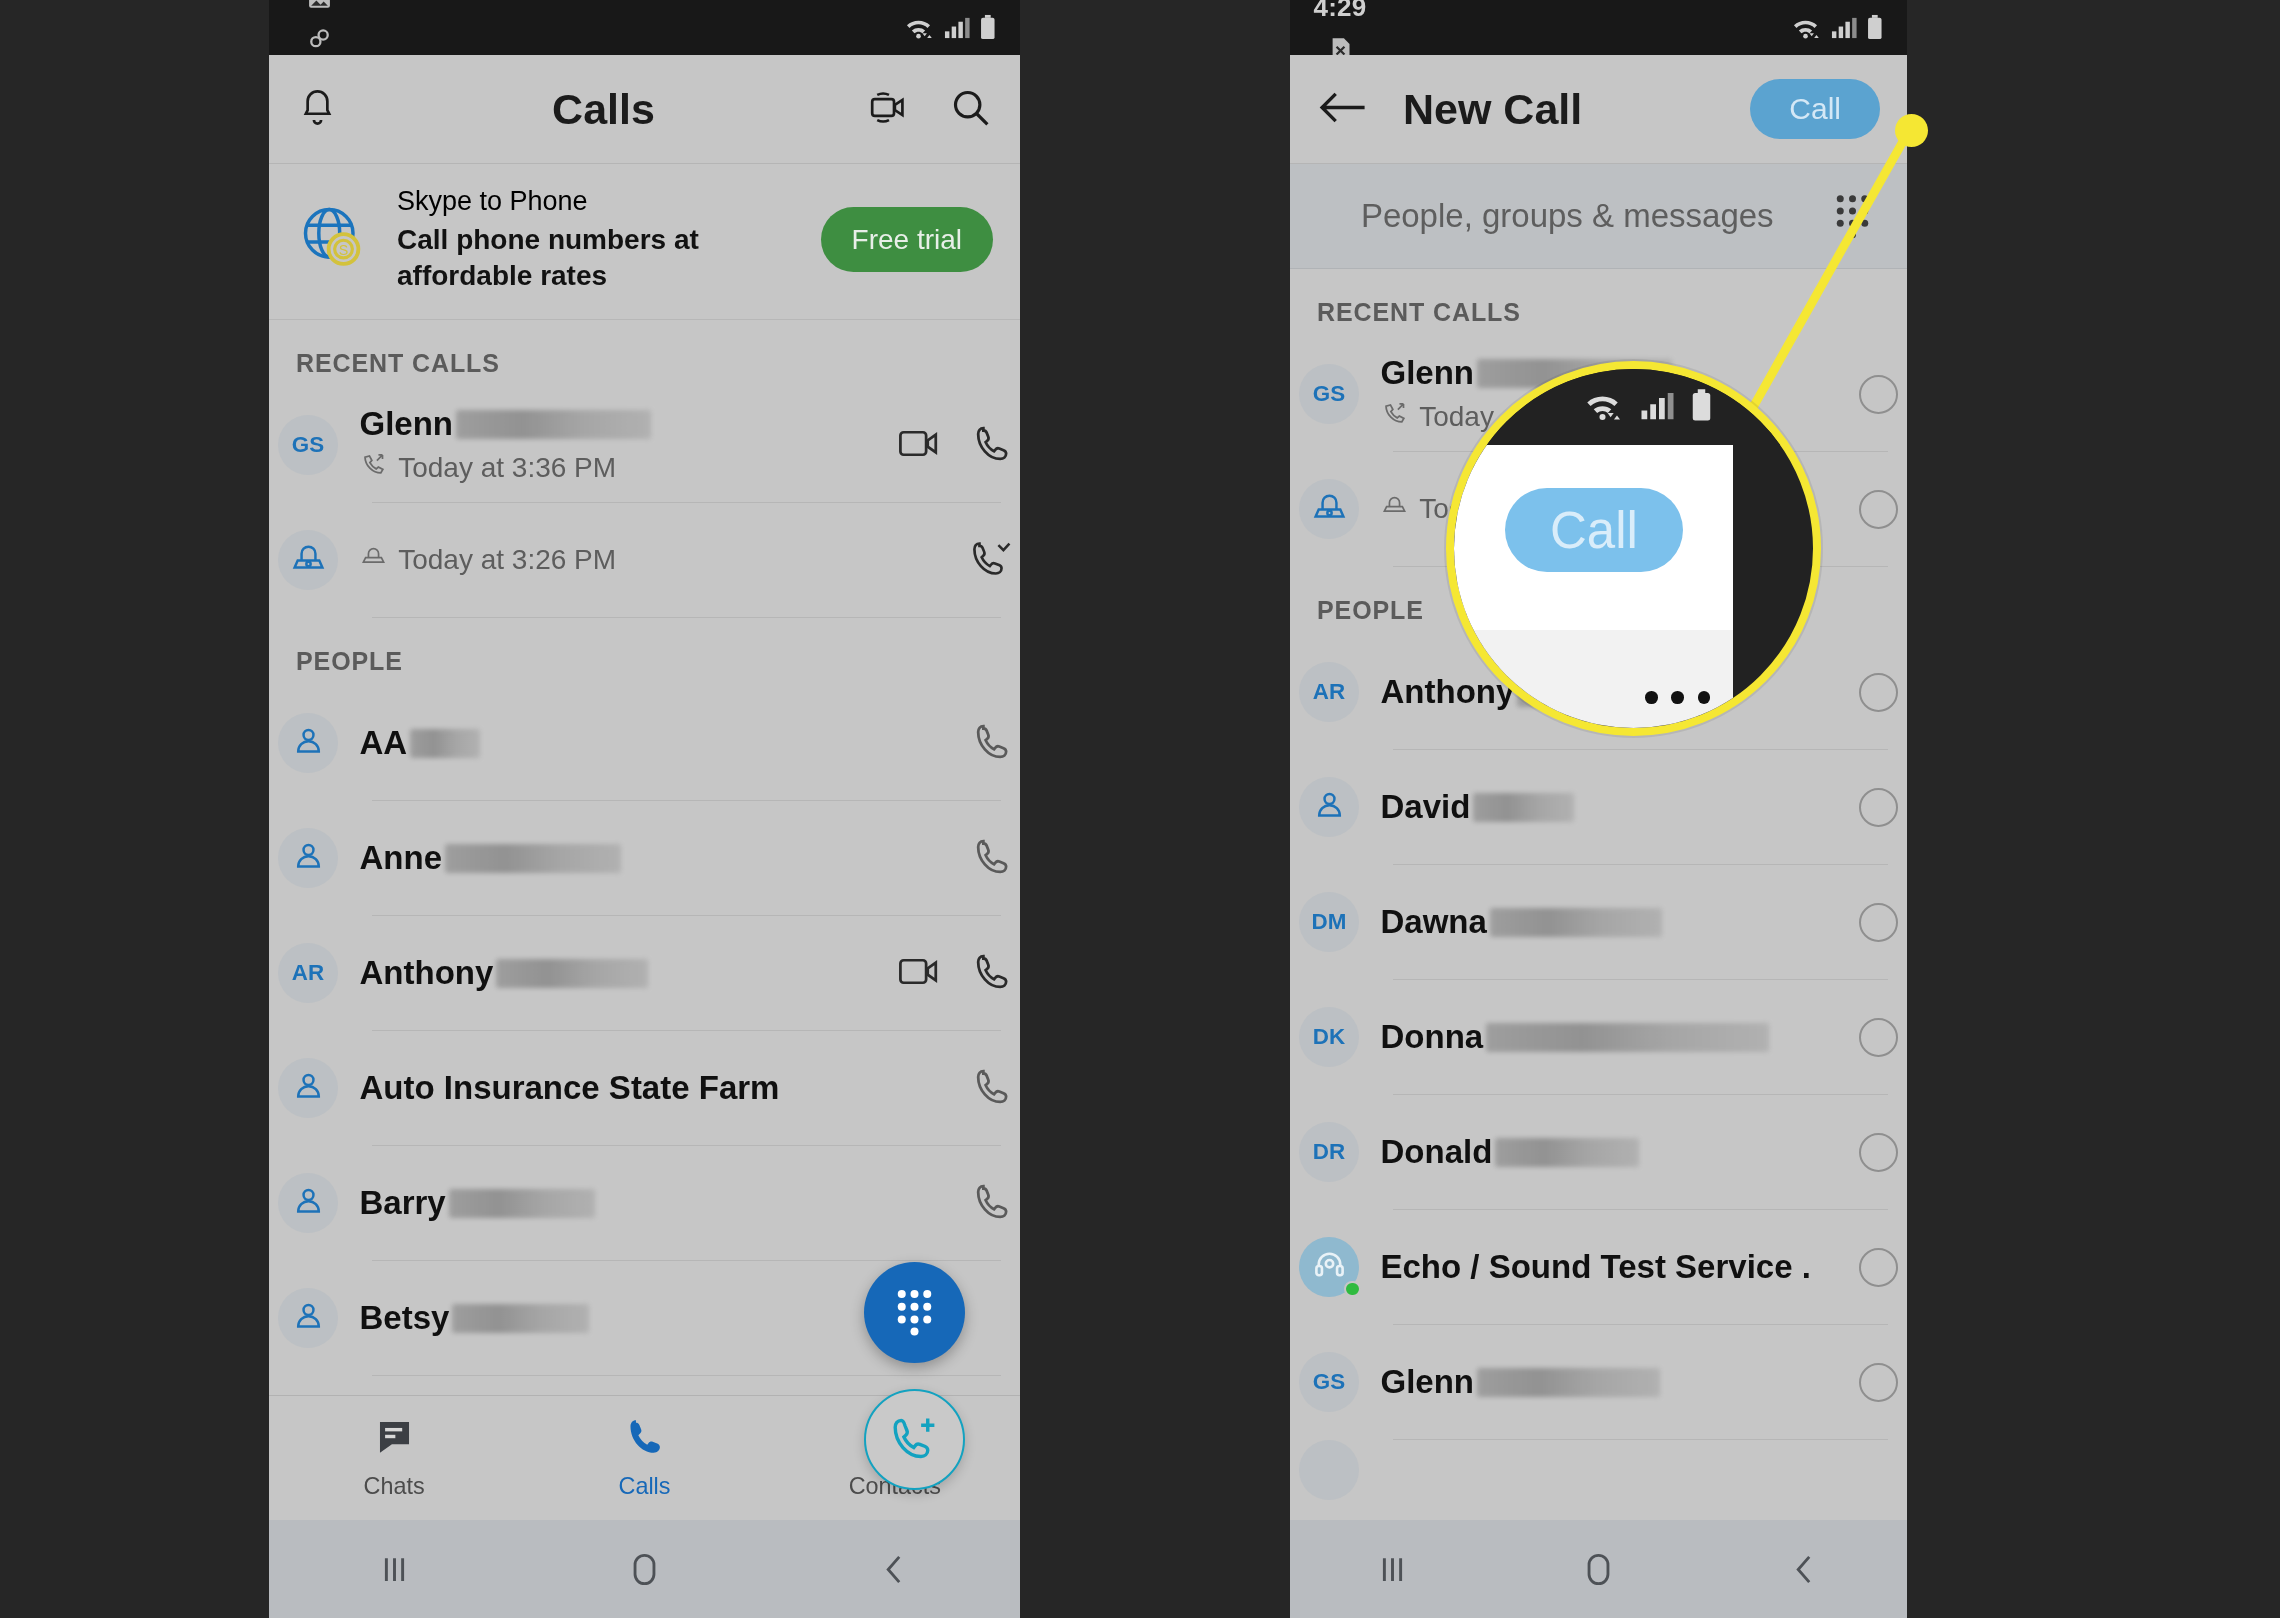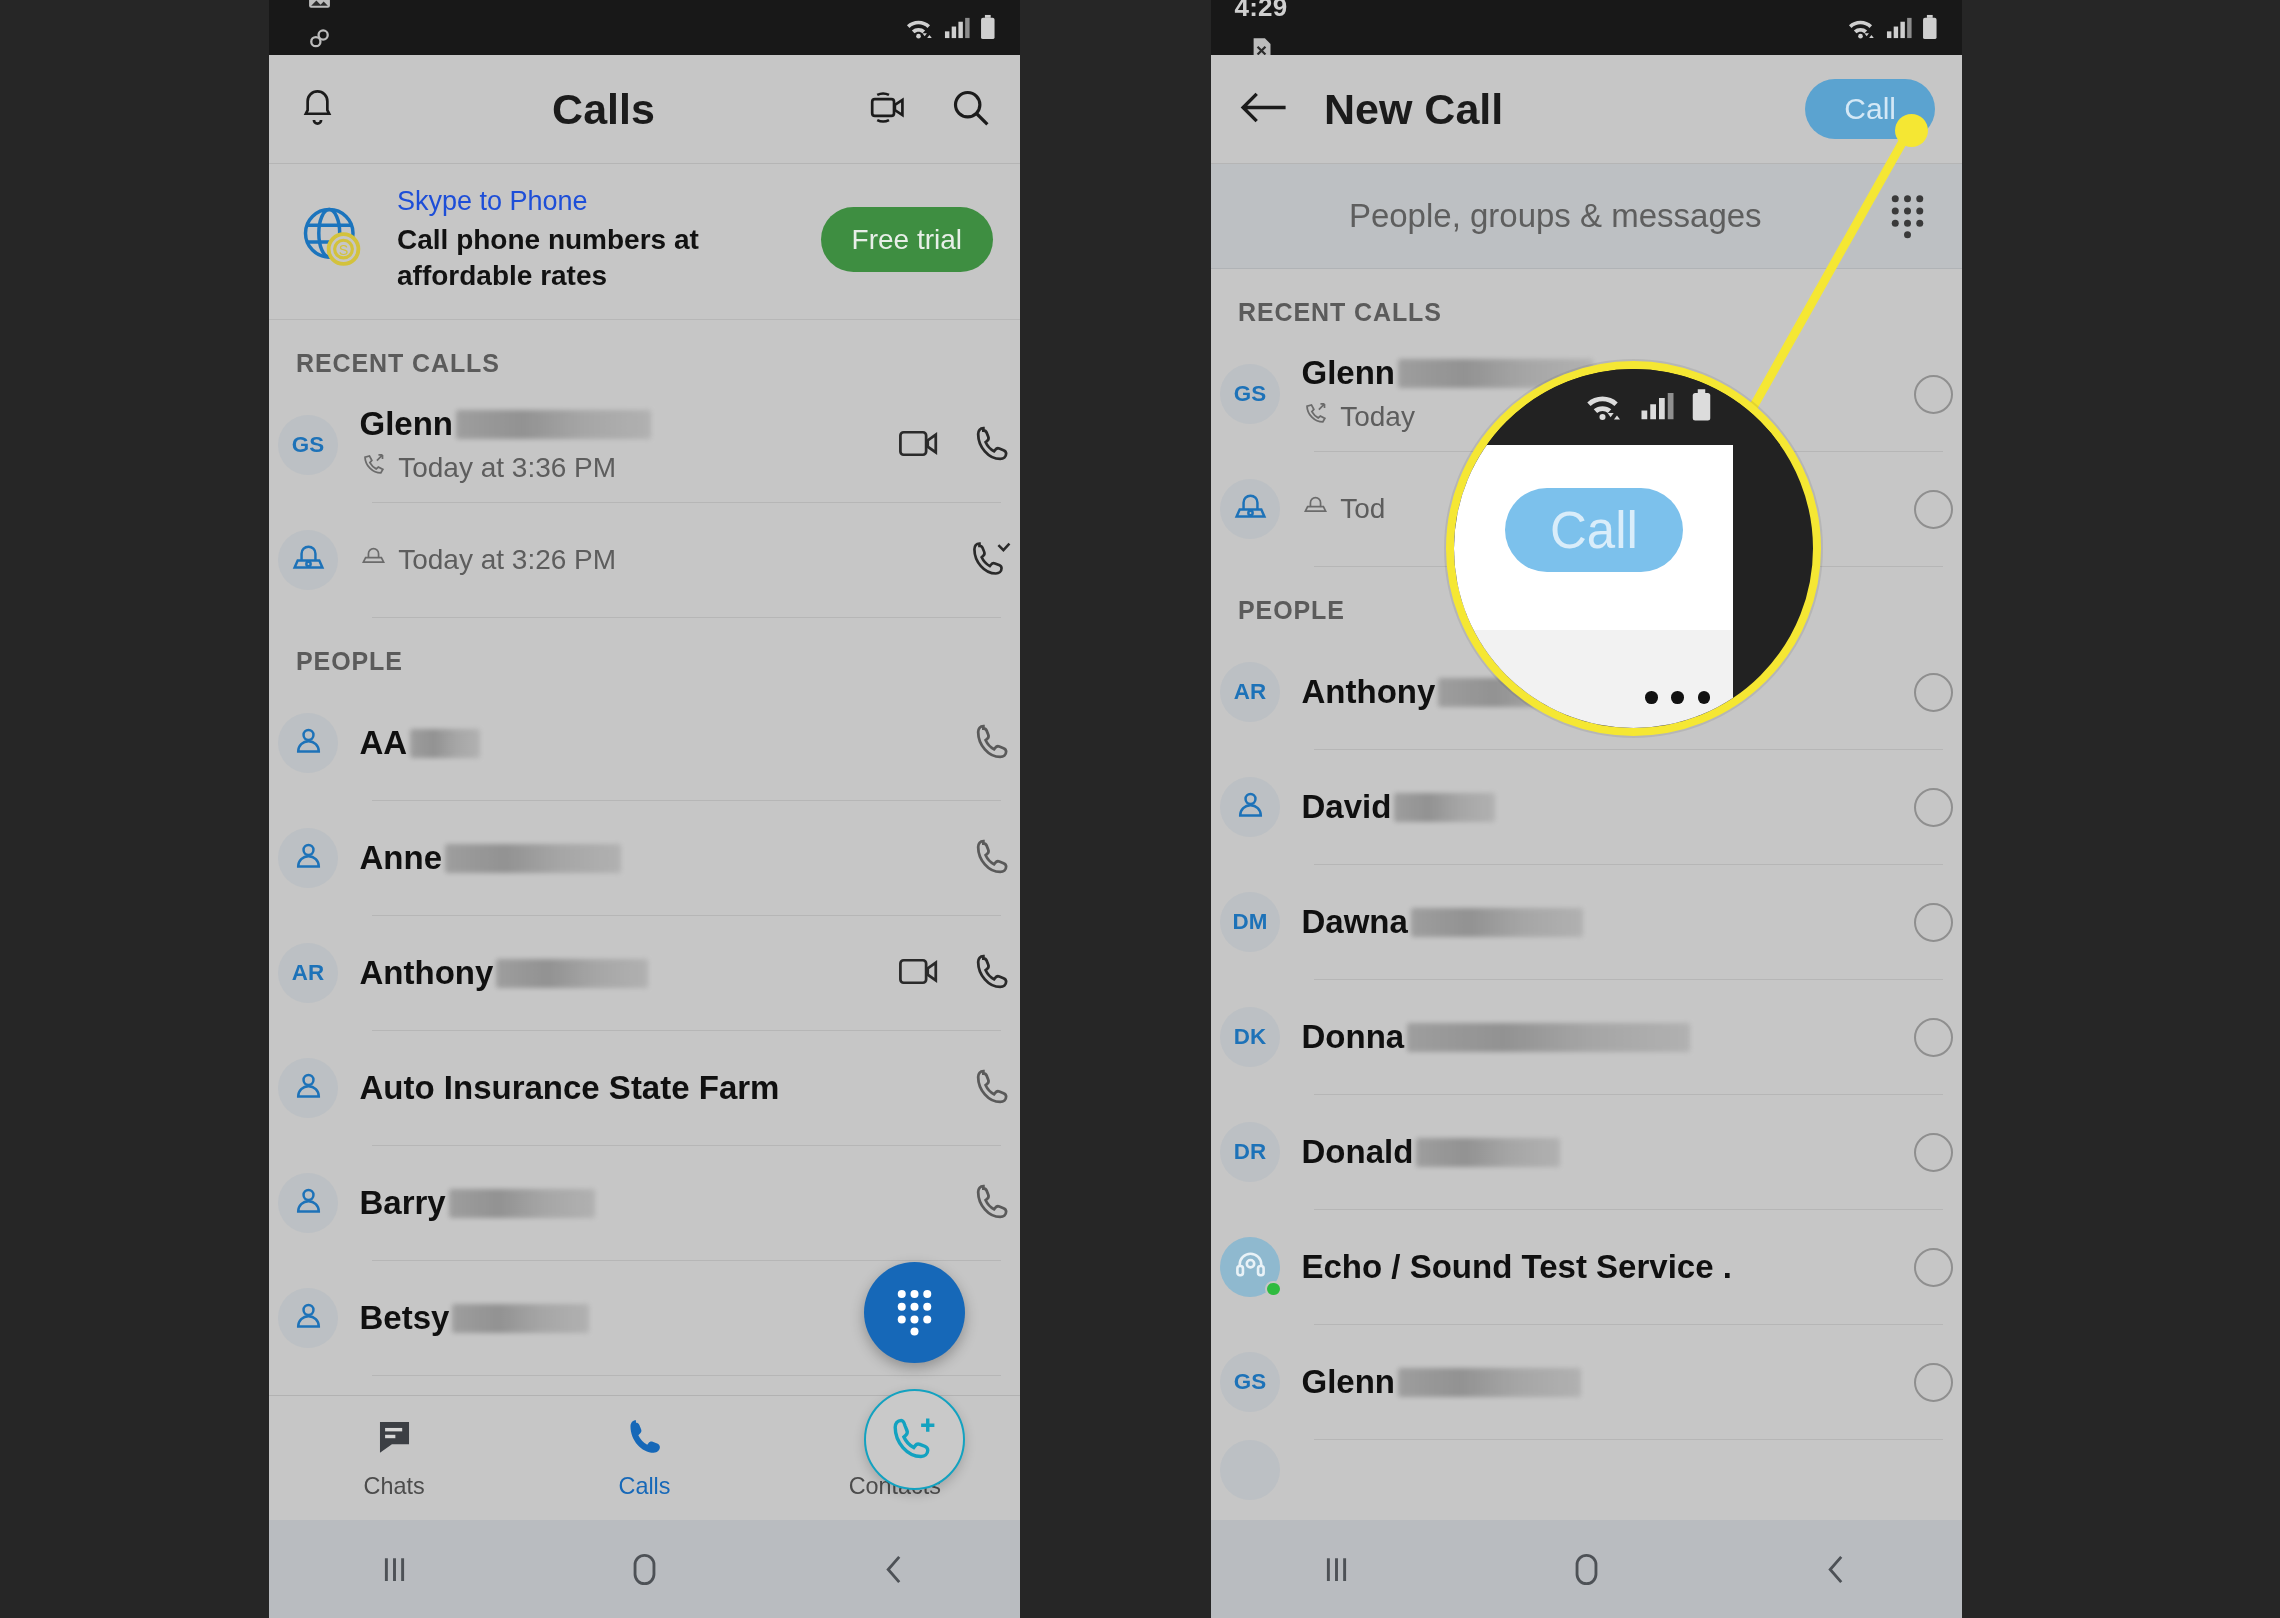--- a/index.html
+++ b/index.html
@@ -7,21 +7,21 @@
     width: 2280px; height: 1619px;
     background: #262626;
     font-family: "Liberation Sans", sans-serif;
     overflow: hidden;
   }
   .stage { position: relative; width: 2280px; height: 1619px; background: #262626; }
 
   
   .phone { position: absolute; top: 0; height: 1619px; overflow: hidden; }
   #phone-left  { left: 269px;  width: 751px; }
-  #phone-right { left: 1211px; width: 751px; }
+  #phone-right { left: 1290px; width: 617px; }
 
   .statusbar {
     height: 55px; background: #181818; color: #cfcfcf;
     display: flex; align-items: center; padding: 0 23.4px;
     font-size: 26px; font-weight: 700; letter-spacing: 0.3px;
   }
   .sb-left { display: flex; align-items: center; gap: 13.7px; flex-direction: column; }
   .sb-right { margin-left: auto; display: flex; align-items: center; gap: 8.8px; }
   .sb-ico { display:inline-flex; align-items:center; }
 
@@ -44,21 +44,21 @@
   }
   .appbar.left-title .title { text-align: left; margin-left: 35px; }
   .appbar .actions { display: flex; align-items: center; gap: 33px; }
 
   
   .promo {
     display: flex; align-items: center; gap: 25px;
     padding: 21.5px 27px 25px 27px; border-bottom: 1px solid #b7b7b7;
   }
   .promo-text { flex: 1; }
-  .promo-kicker { font-size: 27px; color: #1d4ed8; margin-bottom: 5.9px; }
+  .promo-kicker { font-size: 27px; color: #000000; margin-bottom: 5.9px; }
   .promo-head { font-size: 28px; font-weight: 700; color: #121212; line-height: 1.28; }
   .promo-btn {
     background: #3e8e41; color: #e8efe8; border: none; border-radius: 39px;
     font-size: 28px; padding: 16.6px 31px; font-family: inherit; cursor: pointer;
     white-space: nowrap;
   }
 
   
   .section-head {
     font-size: 25px; font-weight: 700; letter-spacing: 0.9px;

